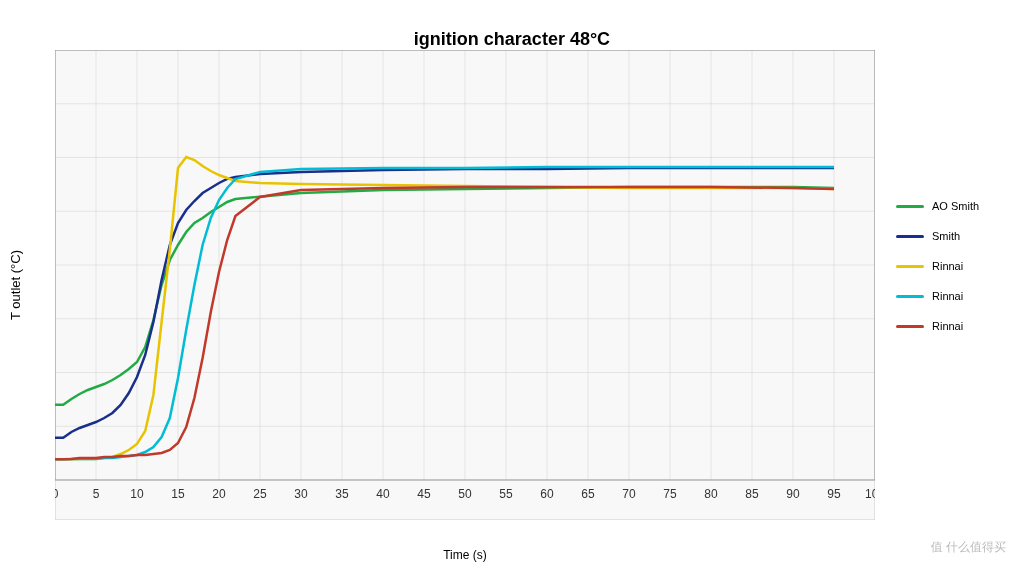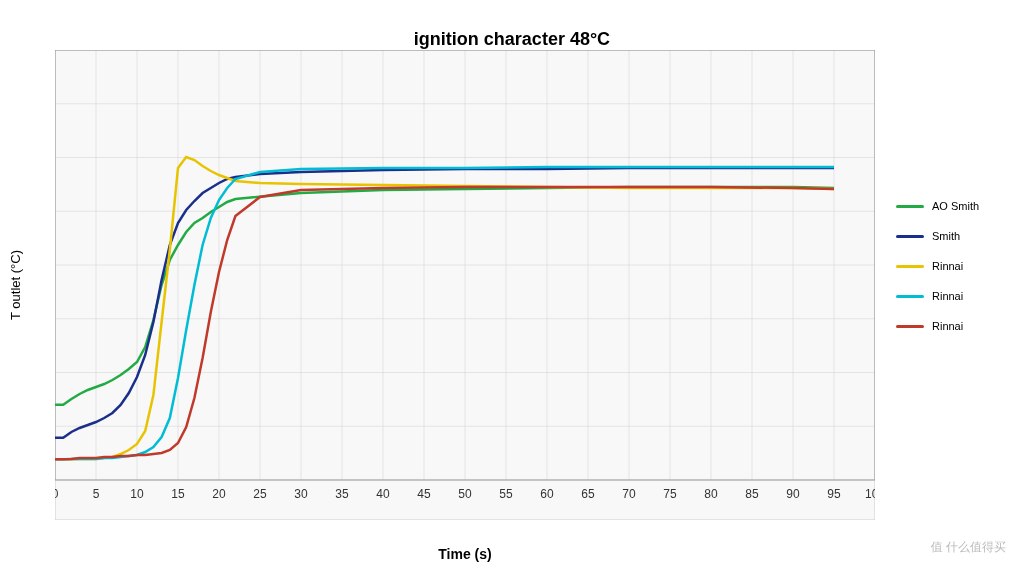--- a/index.html
+++ b/index.html
@@ -42,22 +42,22 @@
       writing-mode: vertical-rl;
       transform: rotate(180deg);
       color: #000;
     }
     .axis-label-x {
       position: absolute;
       bottom: 8px;
       left: 55px;
       width: 820px;
       text-align: center;
-      font-size: 14px;
-      font-weight: bold;
+      font-size: 12px;
+      font-weight: normal;
       color: #000;
     }
     .legend {
       position: absolute;
       top: 200px;
       right: 18px;
       width: 110px;
       display: flex;
       flex-direction: column;
       gap: 18px;

